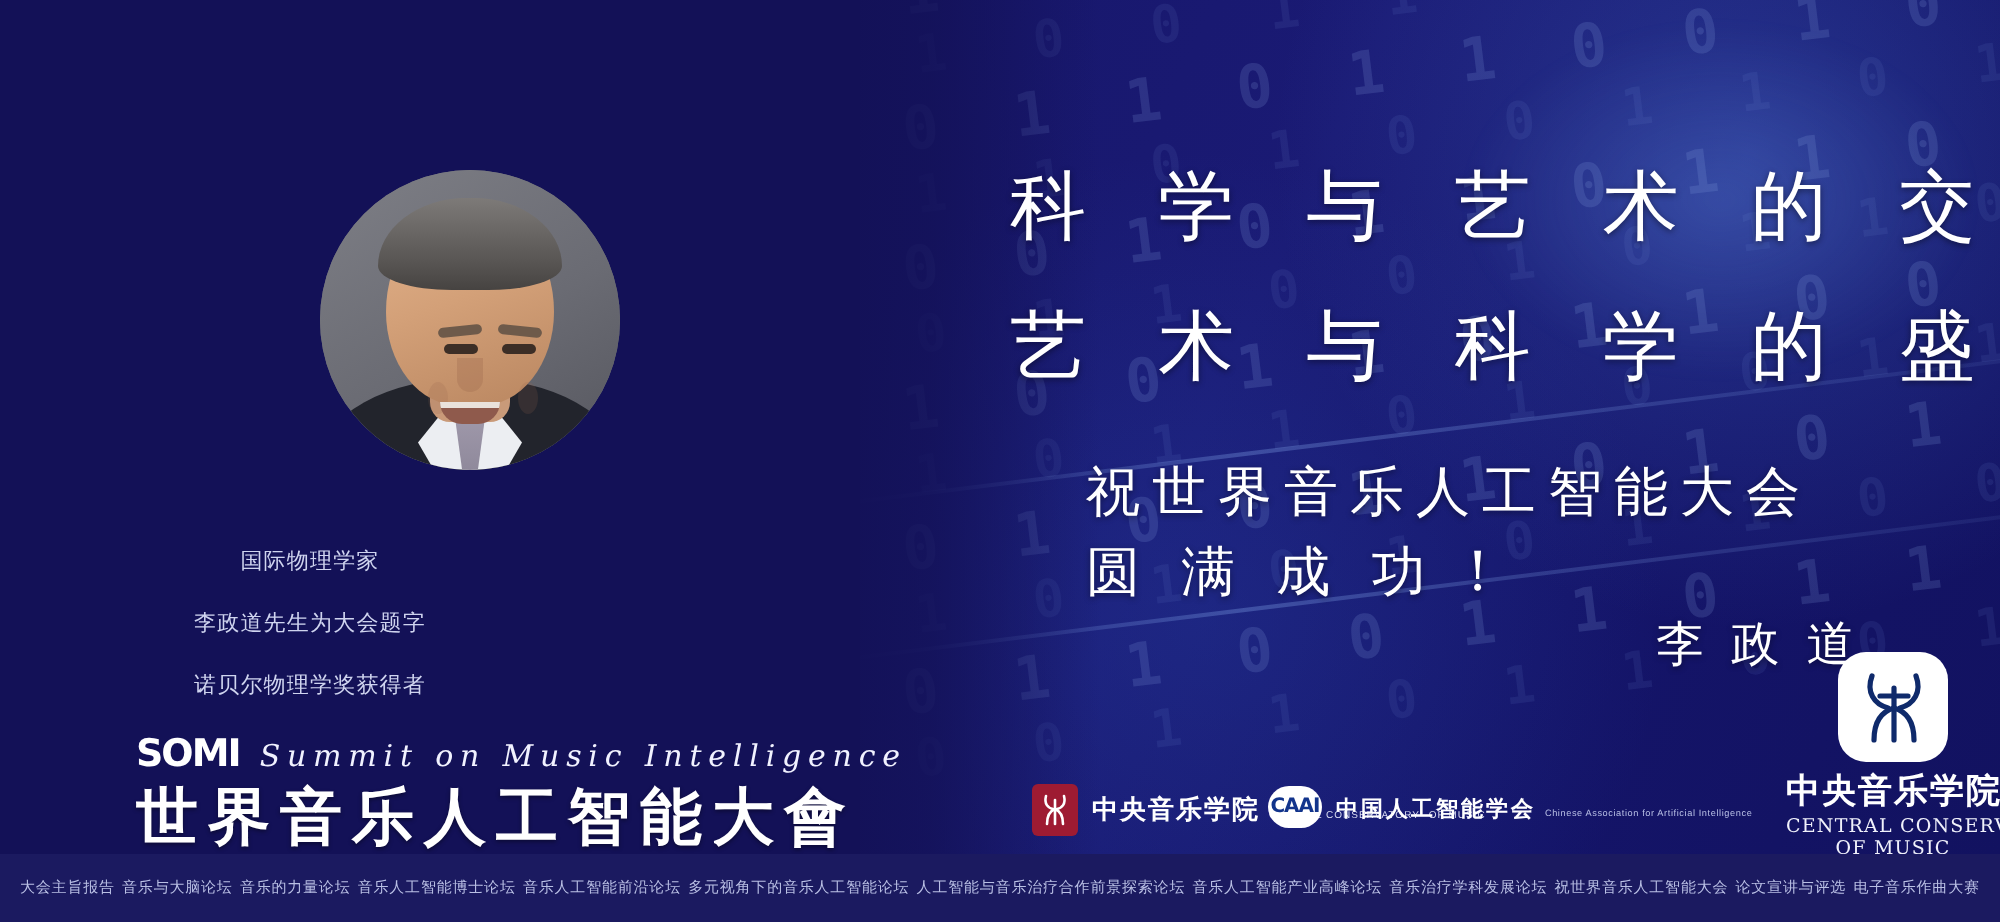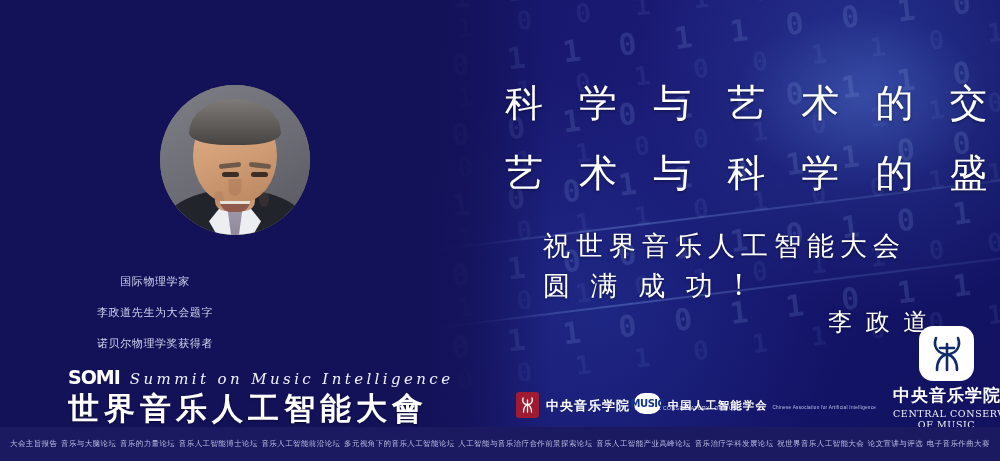--- a/index.html
+++ b/index.html
@@ -276,21 +276,21 @@
       </svg>
     </span>
     <span>
       <span class="txt-cn">中央音乐学院</span>
       <span class="txt-en">CENTRAL CONSERVATORY</span>
       <span class="txt-en">OF MUSIC</span>
     </span>
   </div>
 
   <div id="logo-caai">
-    <span id="caai-badge">MUSIC</span>
+    <span id="caai-badge">CAAI</span>
     <span>
       <span class="txt-cn">中国人工智能学会</span>
       <span class="txt-en">Chinese Association for Artificial Intelligence</span>
     </span>
   </div>
 
   <div id="logo-bjhp">北京高校高精尖学科建设</div>
 
   <div id="ccom-big">
     <div class="tile">

